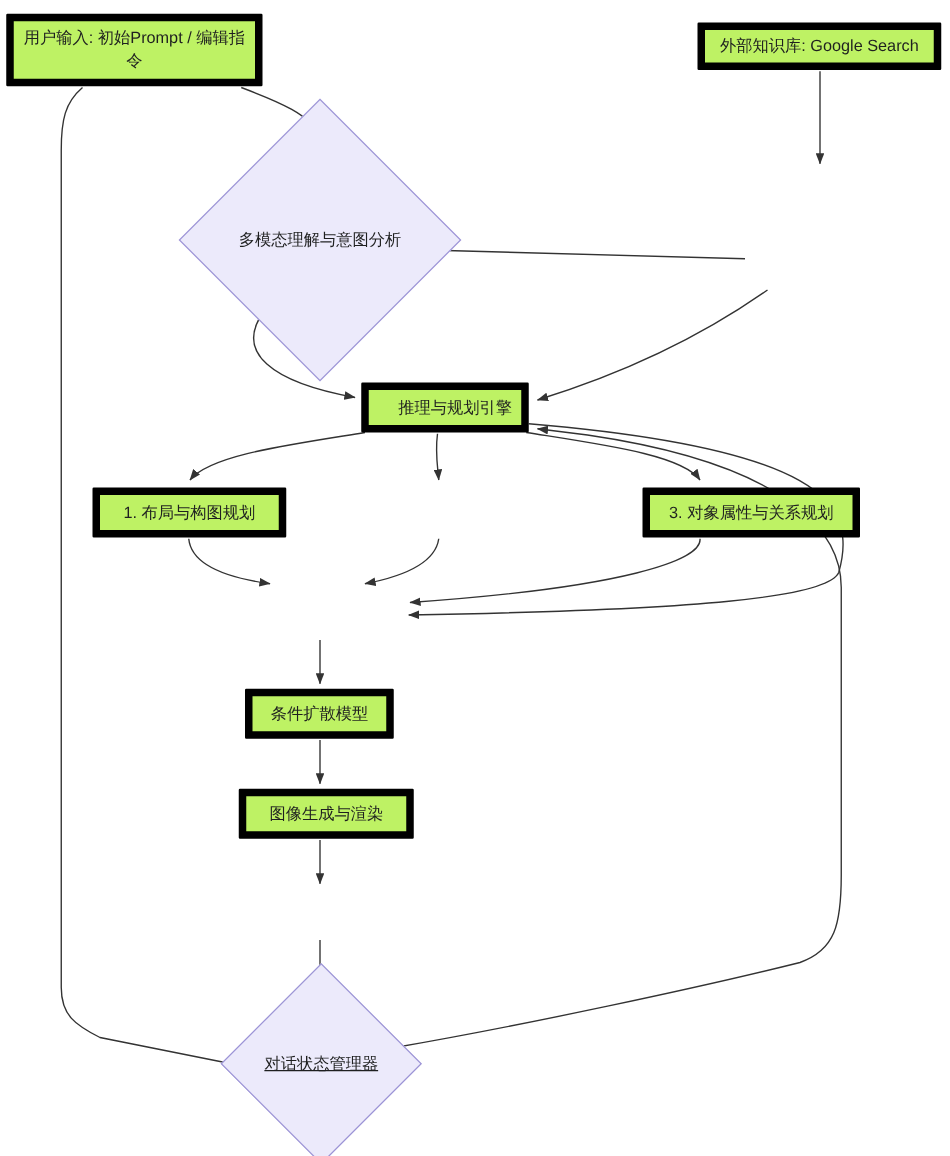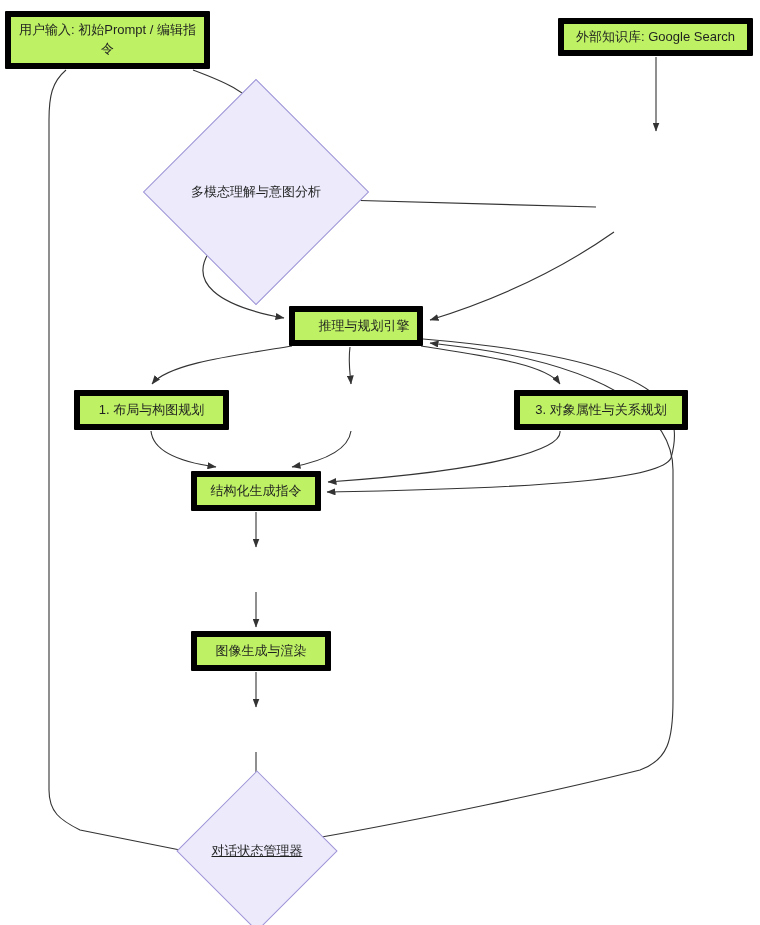--- a/index.html
+++ b/index.html
@@ -141,24 +141,24 @@
 
   <div class="node rect" style="left:74px; top:390px; width:155px; height:40px;">
     <span class="node-label">1. 布局与构图规划</span>
   </div>
 
 
   <div class="node rect" style="left:473px; top:390px; width:174px; height:40px;margin-left:41px;">
     <span class="node-label">3. 对象属性与关系规划</span>
   </div>
 
-  <div class="node rect" style="left:191px; top:471px; width:130px; height:40px;">
-    <span class="node-label">结构化生成指令</span>
+
+  <div class="node rect" style="left:196px; top:551px; width:119px; height:40px;">
+    <span class="node-label">条件扩散模型</span>
   </div>
-
 
   <div class="node rect" style="left:191px; top:631px; width:140px; height:40px;">
     <span class="node-label">图像生成与渲染</span>
   </div>
 
 
   <div class="node diamond-wrap" style="left:200px; top:794px; width:114px; height:114px;text-decoration:underline;">
     <span class="diamond-shape"></span>
     <span class="diamond-label">对话状态管理器</span>
   </div>

